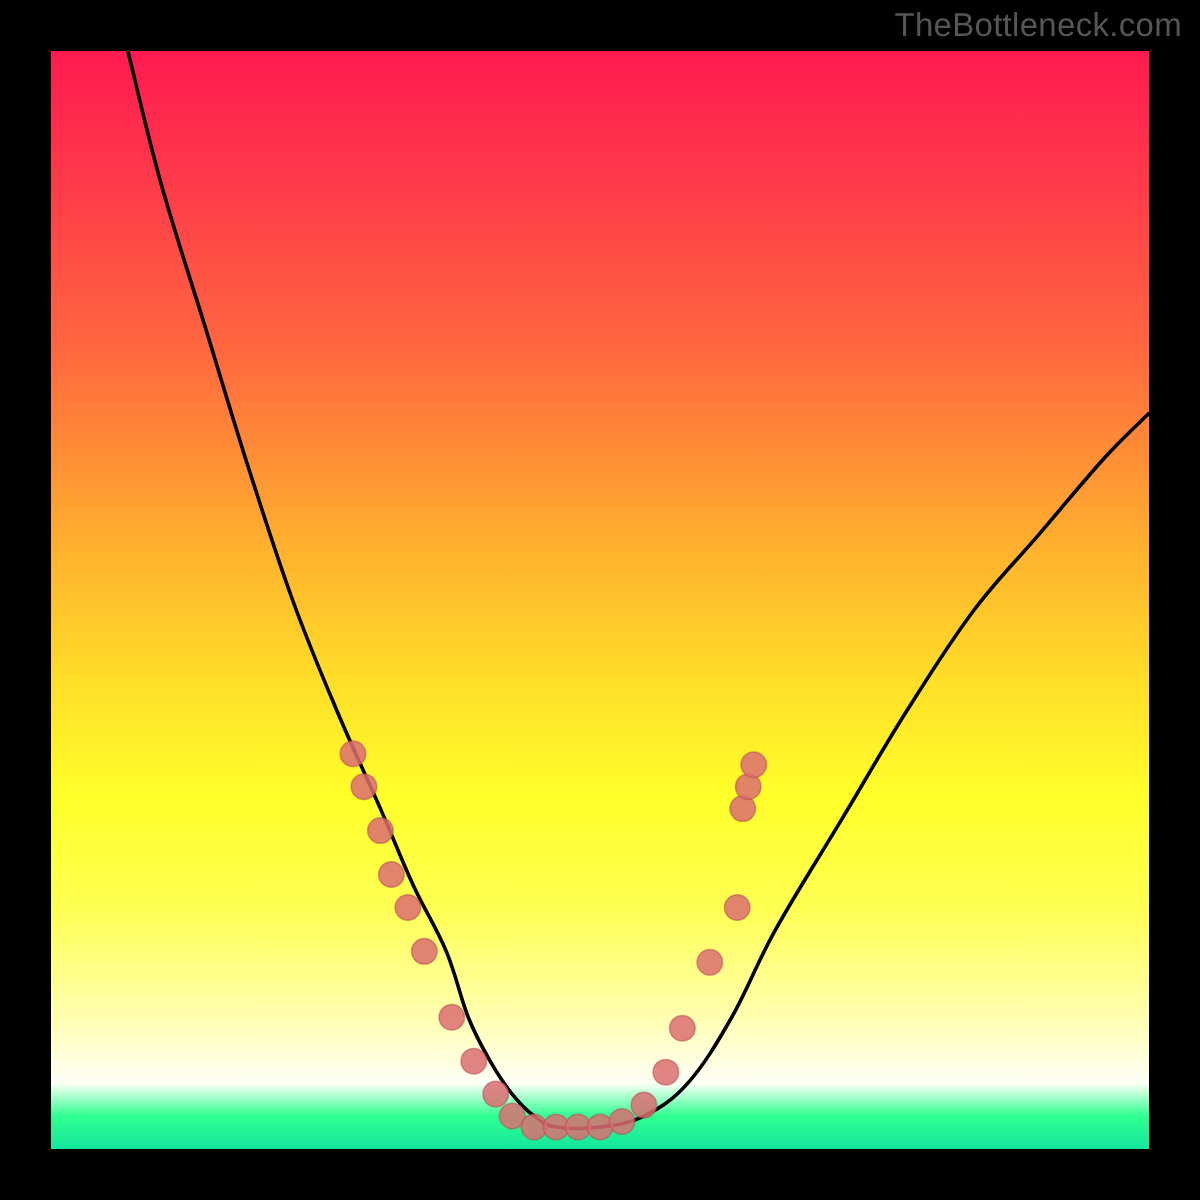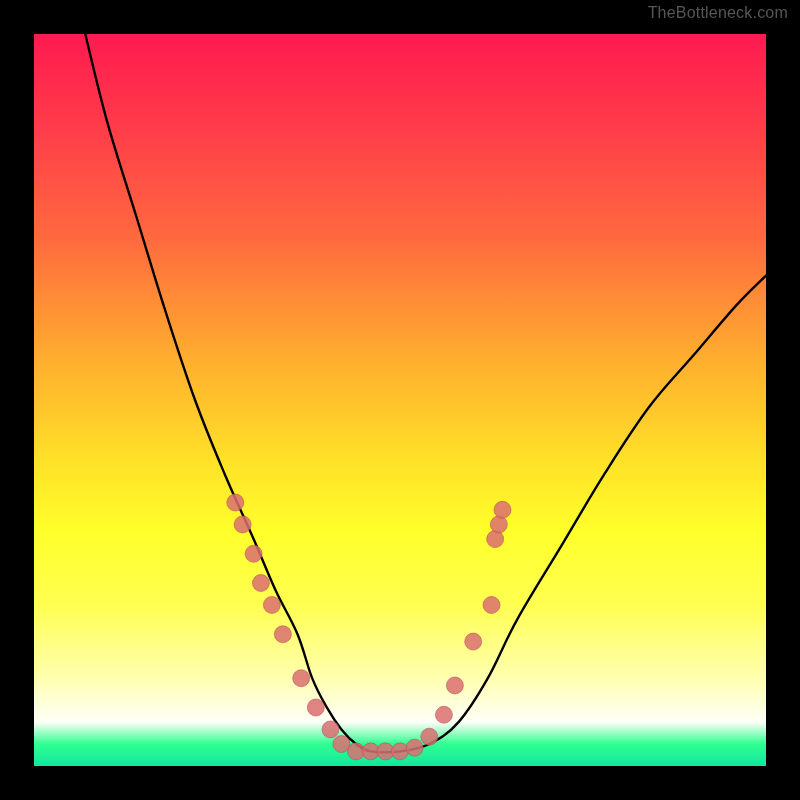--- a/index.html
+++ b/index.html
@@ -49,21 +49,21 @@
     position: absolute;
     left: 0; top: 0;
     width: 100%;
     height: 100%;
   }
   .watermark {
     position: absolute;
     top: 4px;
     right: 12px;
     color: #565656;
-    font-size: 16px;
+    font-size: 22px;
     letter-spacing: 0.2px;
     user-select: none;
   }
 </style>
 </head>
 <body>
 
 <div class="frame">
   <div class="plot-area">
     <div class="gradient-bg"></div>

